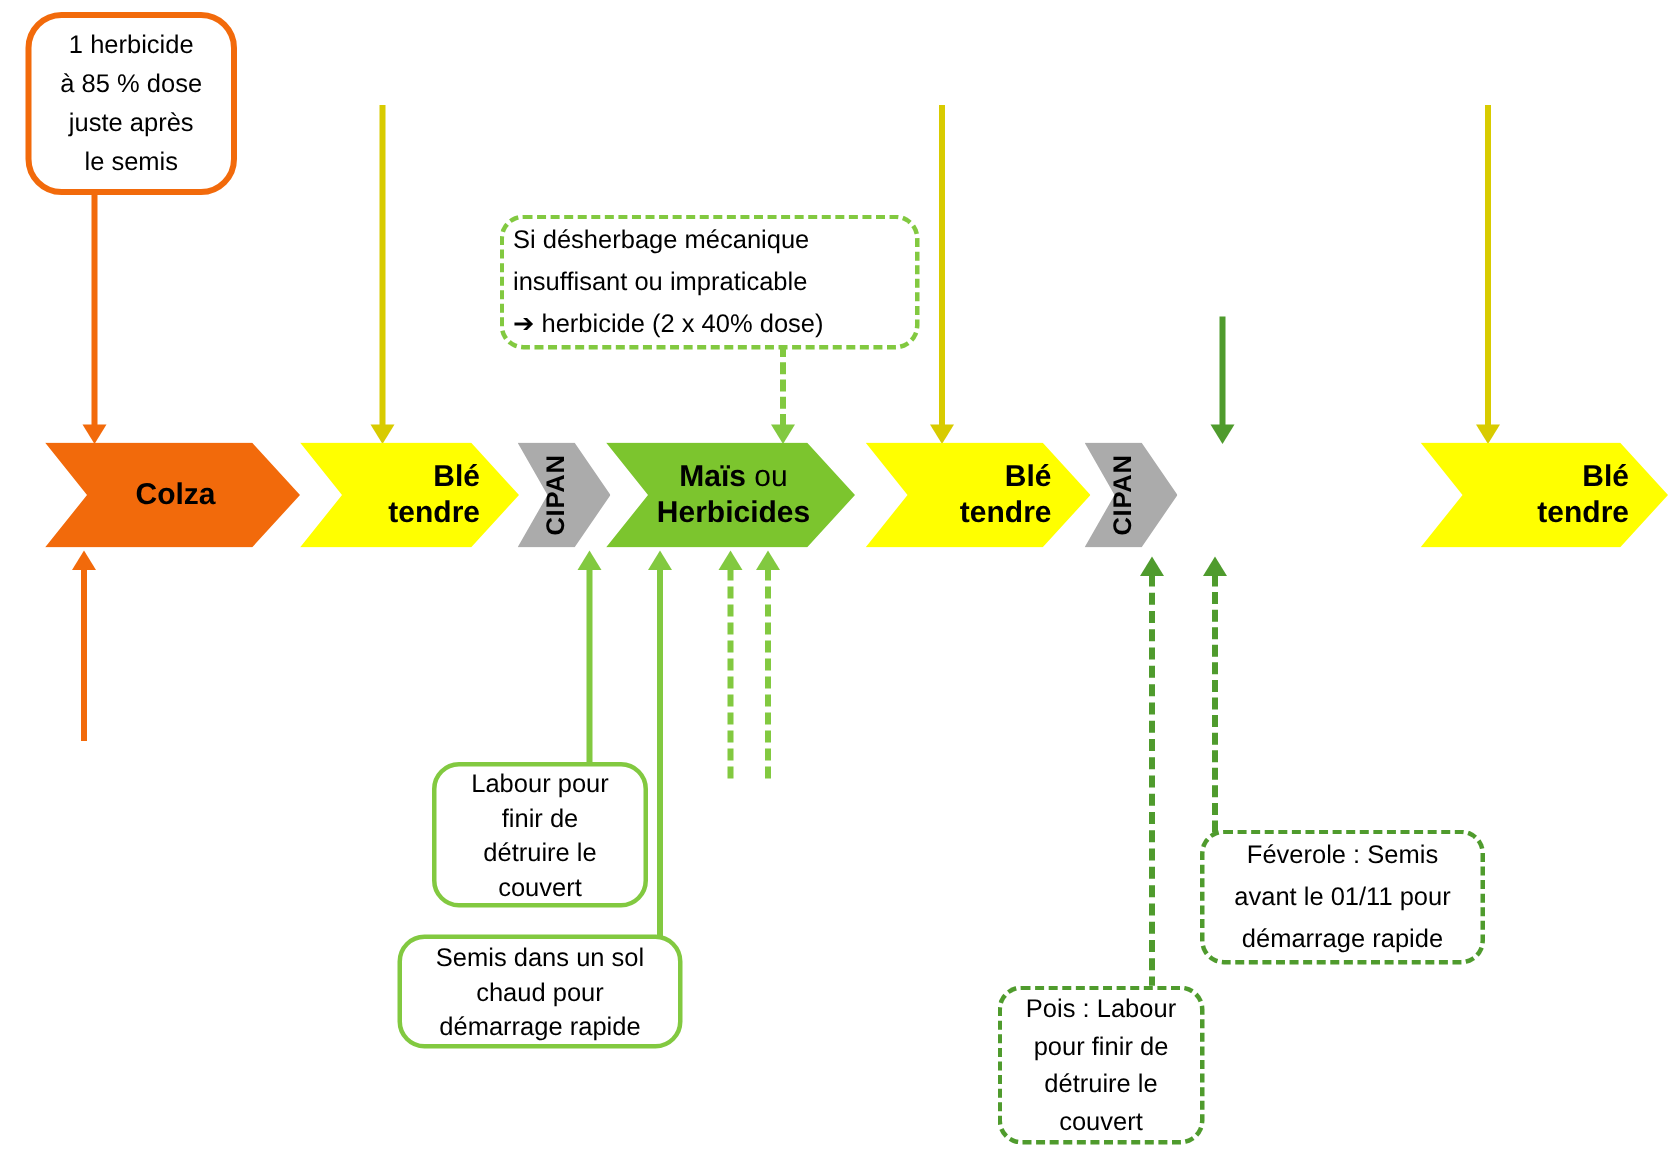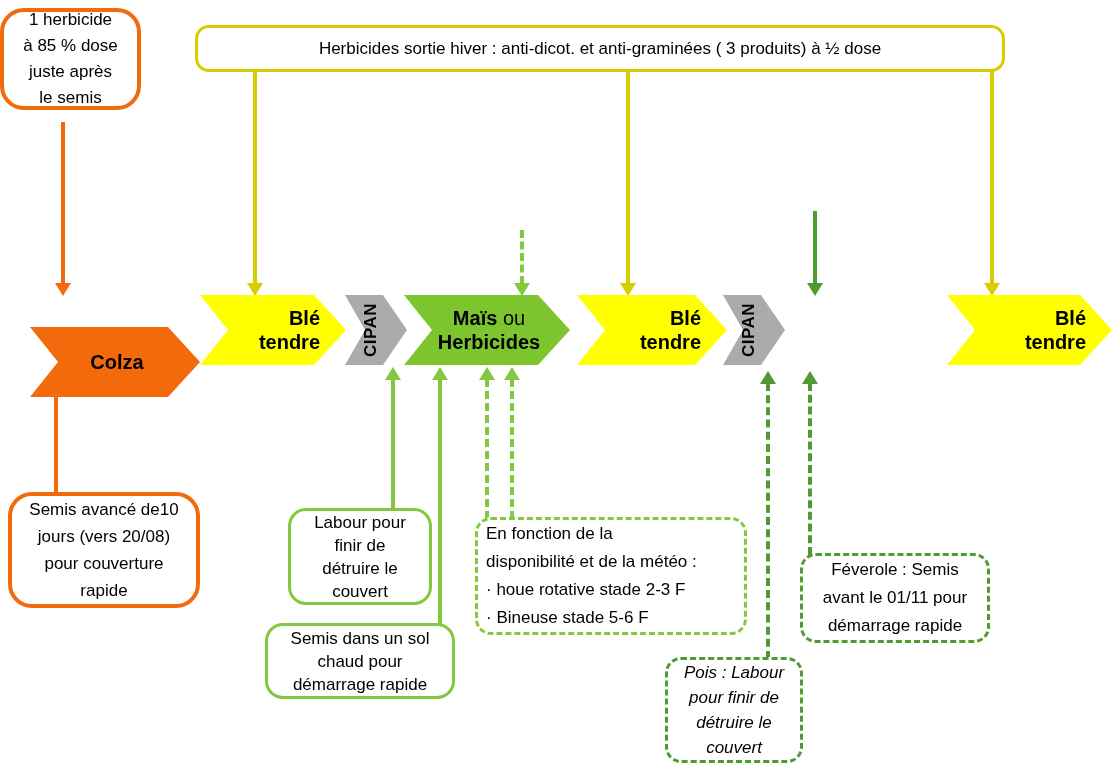--- a/index.html
+++ b/index.html
@@ -11,21 +11,21 @@
   
   .chev {
     position:absolute; top:295px; height:70px; z-index:2;
     display:flex; flex-direction:column; justify-content:center; align-items:center;
     font-weight:bold; font-size:20px; line-height:24px; text-align:center;
   }
   .chev.big   { clip-path:polygon(0 0, calc(100% - 32px) 0, 100% 50%, calc(100% - 32px) 100%, 0 100%, 28px 50%); padding:0 26px 0 30px; box-sizing:border-box; }
   .chev.small { clip-path:polygon(0 0, calc(100% - 24px) 0, 100% 50%, calc(100% - 24px) 100%, 0 100%, 20px 50%); }
   .chev .reg { font-weight:normal;margin-top:44px; }
   .chev.small span { transform:rotate(-90deg); font-size:17px; letter-spacing:0.5px; margin-right:10px; white-space:nowrap; }
-  .fill-orange { background:var(--orange);margin-top:32px; }
+  .fill-orange { background:var(--orange); }
   .fill-yellow { background:var(--yellow);align-items:flex-end; }
   .fill-green  { background:var(--green_fill); }
   .fill-dgreen { background:var(--green_dark); }
   .fill-gray   { background:var(--gray); }
   
   .callout {
     position:absolute; background:#fff; z-index:3; box-sizing:border-box;
     white-space:pre-line; font-size:17px; text-align:center;
     display:flex; align-items:center; justify-content:center;
   }
@@ -119,50 +119,44 @@
   <div class="chev small fill-gray" style="left:723px; width:62px;">
     <span>CIPAN</span>
   </div>
 
 
   <div class="chev big fill-yellow" style="left:947px; width:165px;">
     <div><span>Blé</span></div>
     <div><span>tendre</span></div>
   </div>
 
-  <div class="callout b-orange" style="left:0; top:8px; width:141px; height:102px; line-height:26px;">1 herbicide
+  <div class="callout b-orange" style="left:17px; top:8px; width:141px; height:122px; line-height:26px;">1 herbicide
 à 85 % dose
 juste après
 le semis</div>
 
-  <div class="callout b-yellow" style="left:195px; top:25px; width:810px; height:47px;">Herbicides sortie hiver : anti-dicot. et anti-graminées ( 3 produits) à ½ dose</div>
+
+  <div class="callout b-green-dash leftal" style="left:333px; top:143px; width:280px; height:90px; line-height:28px; padding:0 6px;">Si désherbage mécanique
+insuffisant ou impraticable
+➔ herbicide (2 x 40% dose)</div>
 
 
-
-  <div class="callout b-orange" style="left:8px; top:492px; width:192px; height:116px; line-height:27px;">Semis avancé de10
-jours (vers 20/08)
-pour couverture
-rapide</div>
 
   <div class="callout b-green" style="left:288px; top:508px; width:144px; height:97px; line-height:23px;">Labour pour
 finir de
 détruire le
 couvert</div>
 
   <div class="callout b-green" style="left:265px; top:623px; width:190px; height:76px; line-height:23px;">Semis dans un sol
 chaud pour
 démarrage rapide</div>
 
-  <div class="callout b-green-dash leftal" style="left:475px; top:517px; width:272px; height:118px; line-height:28px; padding:0 8px;">En fonction de la
-disponibilité et de la météo :
-· houe rotative stade 2-3 F
-· Bineuse stade 5-6 F</div>
 
   <div class="callout b-dgreen-dash" style="left:800px; top:553px; width:190px; height:90px; line-height:28px;">Féverole : Semis
 avant le 01/11 pour
 démarrage rapide</div>
 
-  <div class="callout b-dgreen-dash" style="left:665px; top:657px; width:138px; height:106px; line-height:25px;font-style:italic;">Pois : Labour
+  <div class="callout b-dgreen-dash" style="left:665px; top:657px; width:138px; height:106px; line-height:25px;">Pois : Labour
 pour finir de
 détruire le
 couvert</div>
 
 </div>
 
 </body></html>

